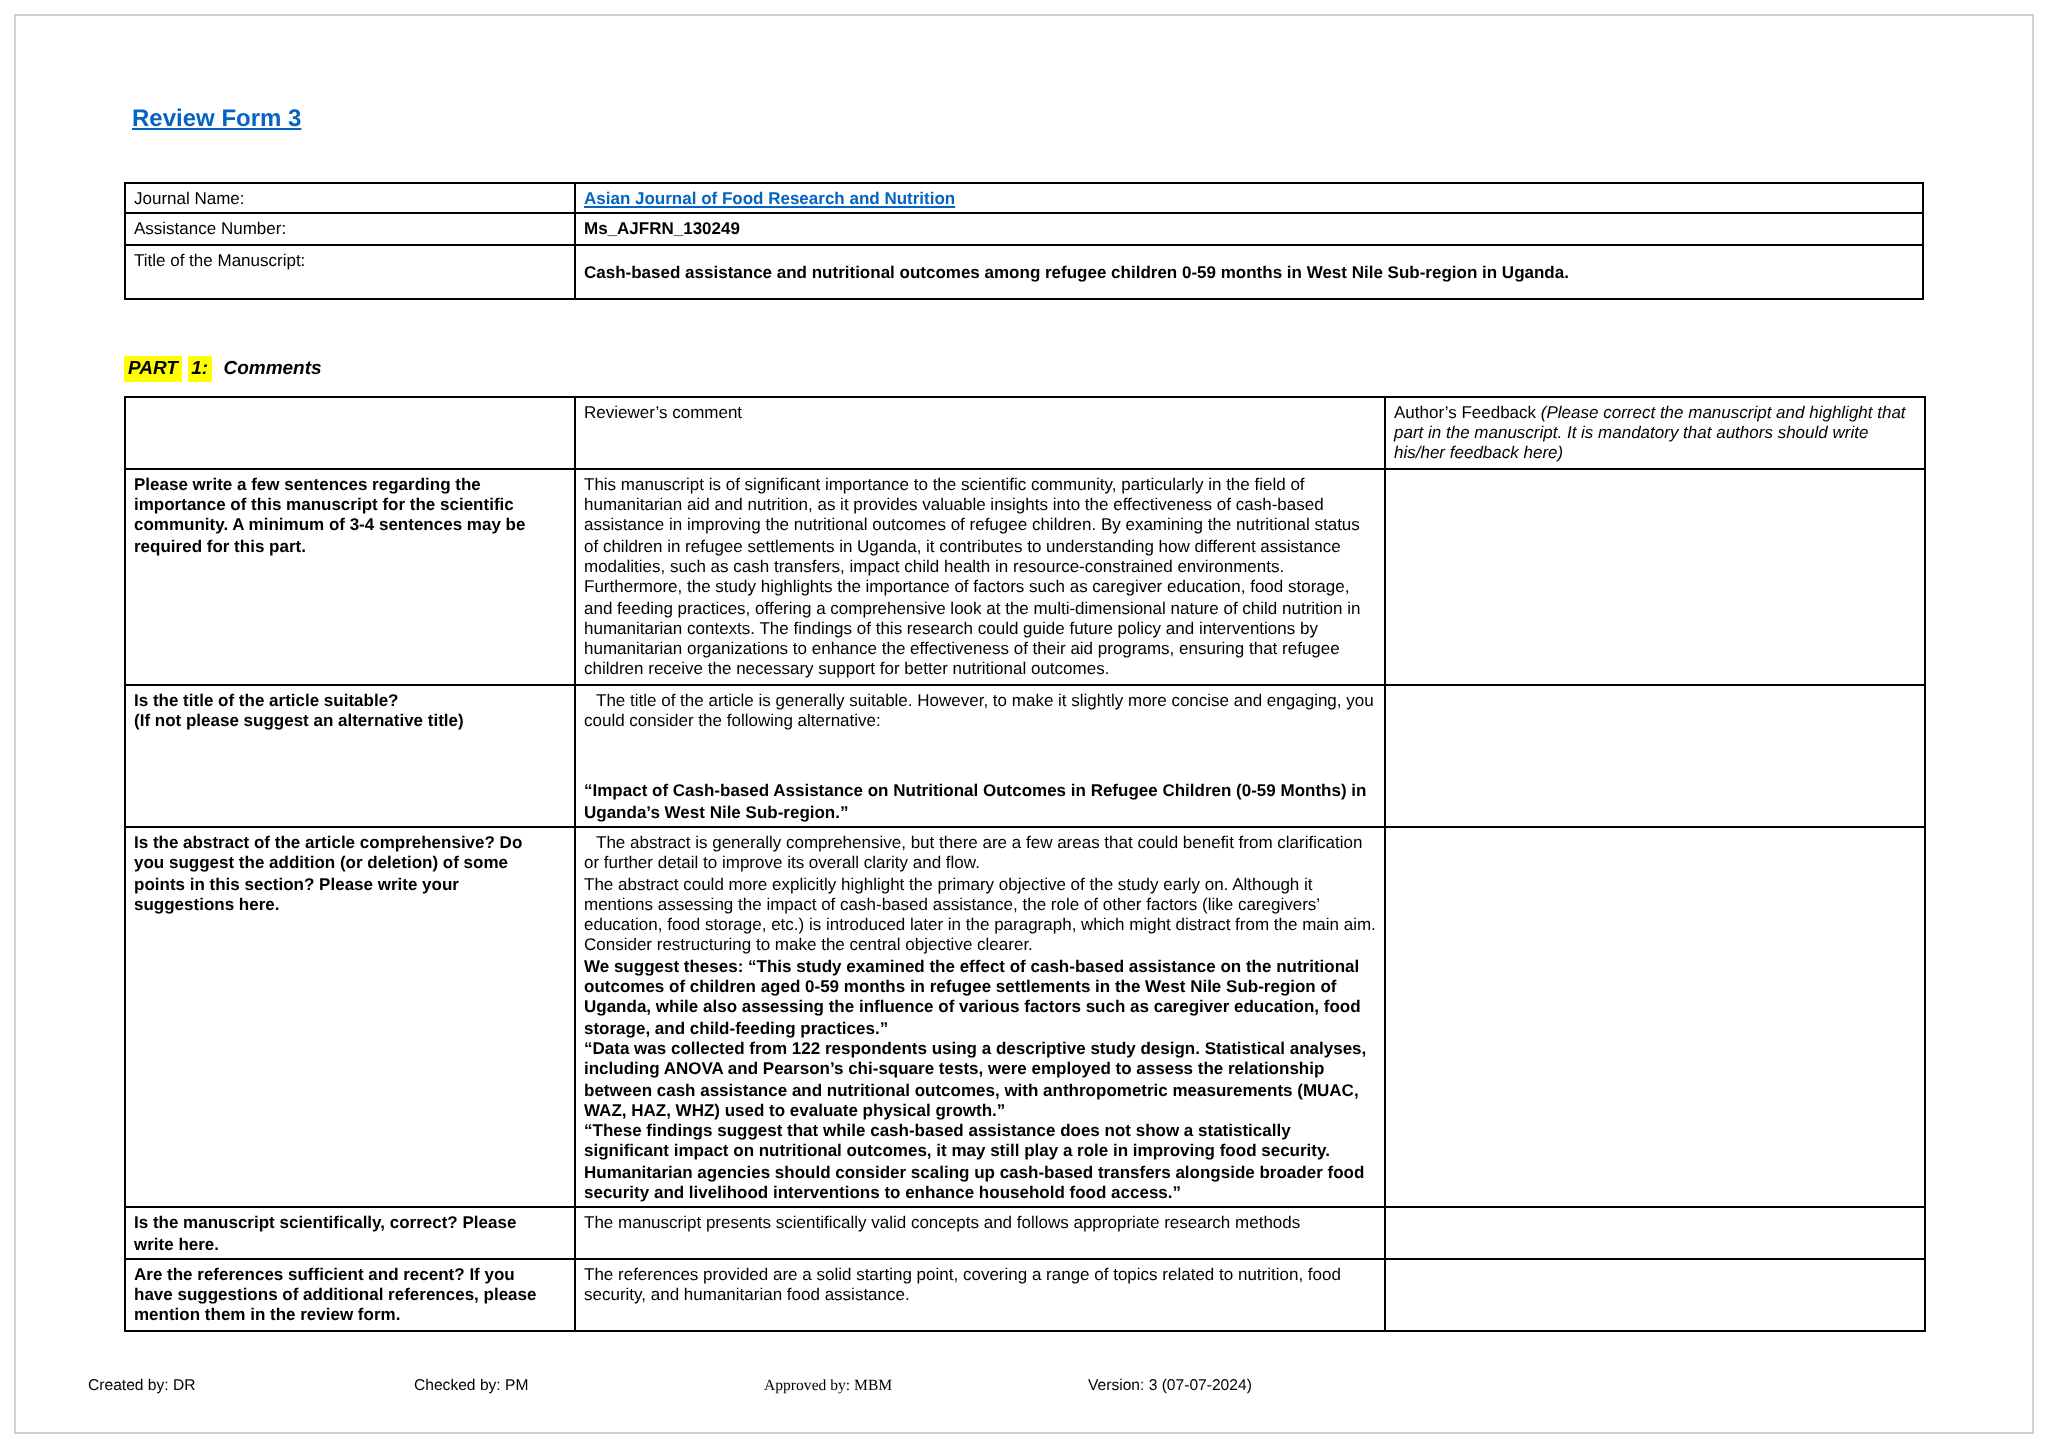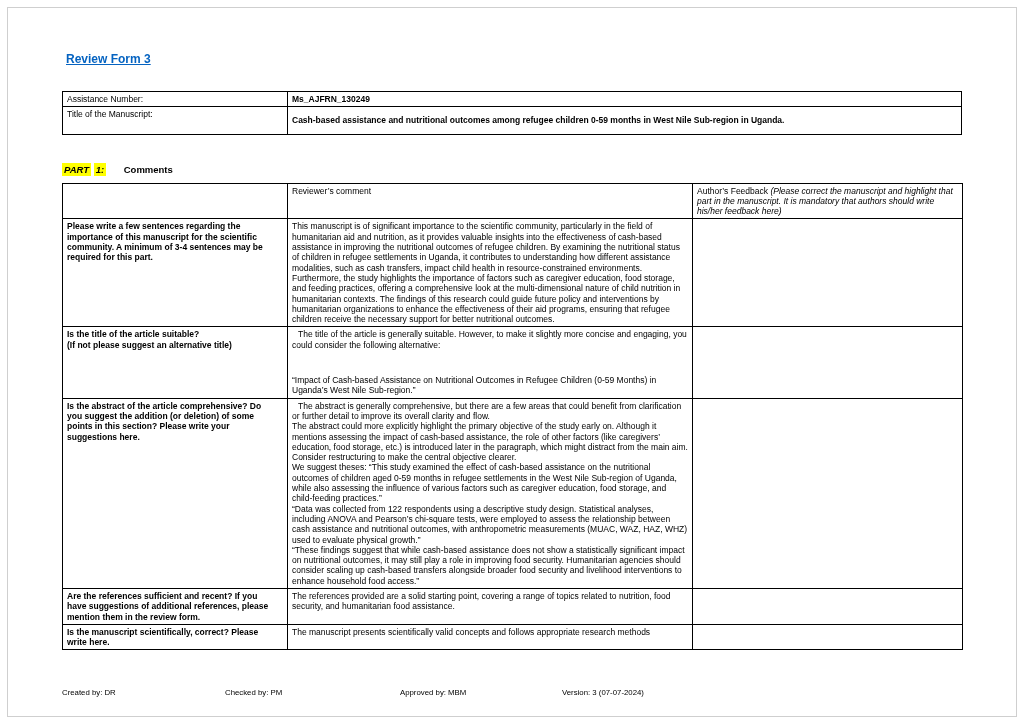--- a/index.html
+++ b/index.html
@@ -41,62 +41,66 @@
   .info-table tr.tall .value-cell { vertical-align: middle; padding-top: 8px; padding-bottom: 8px; }
   .link {
     color: var(--link-blue, #0563c1);
     font-weight: bold;
     text-decoration: underline;
     cursor: pointer;
   }
 
   .part-heading { margin: 29px 0 8px 0; font-size: 9.5px; font-weight: bold; }
   .hl { background: var(--highlight-yellow, #ffff00); padding: 1px 2px; font-style: italic; }
-  .part-rest { margin-left: 15px; }
+  .part-rest { margin-left: 3px; font-style: italic; }
 
   .comments-table col.c1 { width: 225px; }
   .comments-table col.c2 { width: 405px; }
   .comments-table col.c3 { width: 270px; }
 
   .col-head { font-weight: normal; }
   .author-note { font-style: italic; font-weight: normal; }
 
   .q-cell { font-weight: bold; padding-right: 9px; }
   .q-cell p { margin: 0; }
 
   .c-cell p { margin: 0; }
   .c-cell p.gap { margin-bottom: 25px; }
-  .c-cell p.bold { font-weight: normal; }
+  .c-cell p.bold { font-weight: bold; }
   .c-cell p.ind { text-indent: 6px; }
 
   .feedback-cell { min-height: 10px; }
 
   .footer {
-    position: absolute; left: 62px; top: 688px;
+    position: absolute; left: 44px; top: 688px;
     width: 900px; height: 14px;
     font-size: 7.8px;
   }
   .footer span { position: absolute; top: 0; white-space: nowrap; }
-  .f1 { left: 0; } .f2 { left: 163px; } .f3 { left: 338px; } .f4 { left: 500px; }
+  .f1 { left: 0; } .f2 { left: 163px; } .f3 { left: 338px; font-family: Liberation Serif, serif; } .f4 { left: 500px; }
 </style>
 </head>
 <body>
 
 <div class="page-border"></div>
 
 <div class="content">
 
   <h1 class="doc-title">Review Form 3</h1>
 
   <table class="info-table">
     <colgroup>
         <col class="c1">
         <col>
       </colgroup>
     <tbody>
+      <tr>
+        <td class="label-cell">Journal Name:</td>
+        <td class="value-cell"><span class="link">Asian Journal of Food Research and Nutrition</span></td>
+      </tr>
       <tr>
         <td class="label-cell">Assistance Number:</td>
         <td class="value-cell">Ms_AJFRN_130249</td>
       </tr>
       <tr class="tall">
         <td class="label-cell">Title of the Manuscript:</td>
         <td class="value-cell">Cash-based assistance and nutritional outcomes among refugee children 0-59 months in West Nile Sub-region in Uganda.</td>
       </tr>
     </tbody>
   </table>
@@ -154,34 +158,34 @@
           <p>The abstract could more explicitly highlight the primary objective of the study early on. Although it mentions assessing the impact of cash-based assistance, the role of other factors (like caregivers’ education, food storage, etc.) is introduced later in the paragraph, which might distract from the main aim. Consider restructuring to make the central objective clearer.</p>
           <p class="bold">We suggest theses: “This study examined the effect of cash-based assistance on the nutritional outcomes of children aged 0-59 months in refugee settlements in the West Nile Sub-region of Uganda, while also assessing the influence of various factors such as caregiver education, food storage, and child-feeding practices.”</p>
           <p class="bold">“Data was collected from 122 respondents using a descriptive study design. Statistical analyses, including ANOVA and Pearson’s chi-square tests, were employed to assess the relationship between cash assistance and nutritional outcomes, with anthropometric measurements (MUAC, WAZ, HAZ, WHZ) used to evaluate physical growth.”</p>
           <p class="bold">“These findings suggest that while cash-based assistance does not show a statistically significant impact on nutritional outcomes, it may still play a role in improving food security. Humanitarian agencies should consider scaling up cash-based transfers alongside broader food security and livelihood interventions to enhance household food access.”</p>
         </td>
         <td class="feedback-cell"></td>
       </tr>
 
       <tr>
         <td class="q-cell">
-          <p>Are the references sufficient and recent? If you have suggestions of additional references, please mention them in the review form.</p>
+          <p>Is the manuscript scientifically, correct? Please write here.</p>
         </td>
         <td class="c-cell">
-          <p>The references provided are a solid starting point, covering a range of topics related to nutrition, food security, and humanitarian food assistance.</p>
+          <p>The manuscript presents scientifically valid concepts and follows appropriate research methods</p>
         </td>
         <td class="feedback-cell"></td>
       </tr>
 
       <tr>
         <td class="q-cell">
-          <p>Is the manuscript scientifically, correct? Please write here.</p>
+          <p>Are the references sufficient and recent? If you have suggestions of additional references, please mention them in the review form.</p>
         </td>
         <td class="c-cell">
-          <p>The manuscript presents scientifically valid concepts and follows appropriate research methods</p>
+          <p>The references provided are a solid starting point, covering a range of topics related to nutrition, food security, and humanitarian food assistance.</p>
         </td>
         <td class="feedback-cell"></td>
       </tr>
     </tbody>
   </table>
 
 </div>
 
 <div class="footer">
   <span class="f1">Created by: DR</span>

